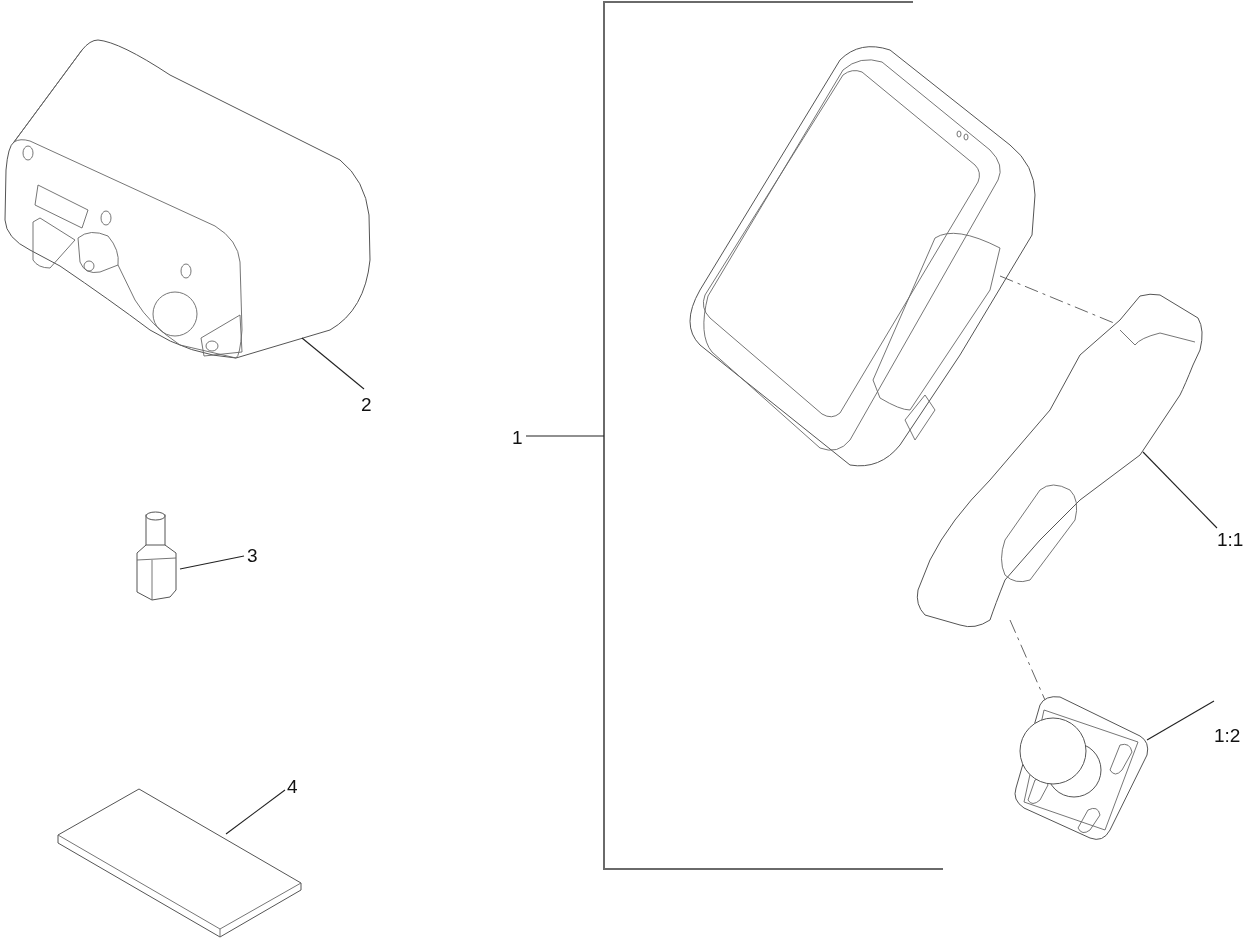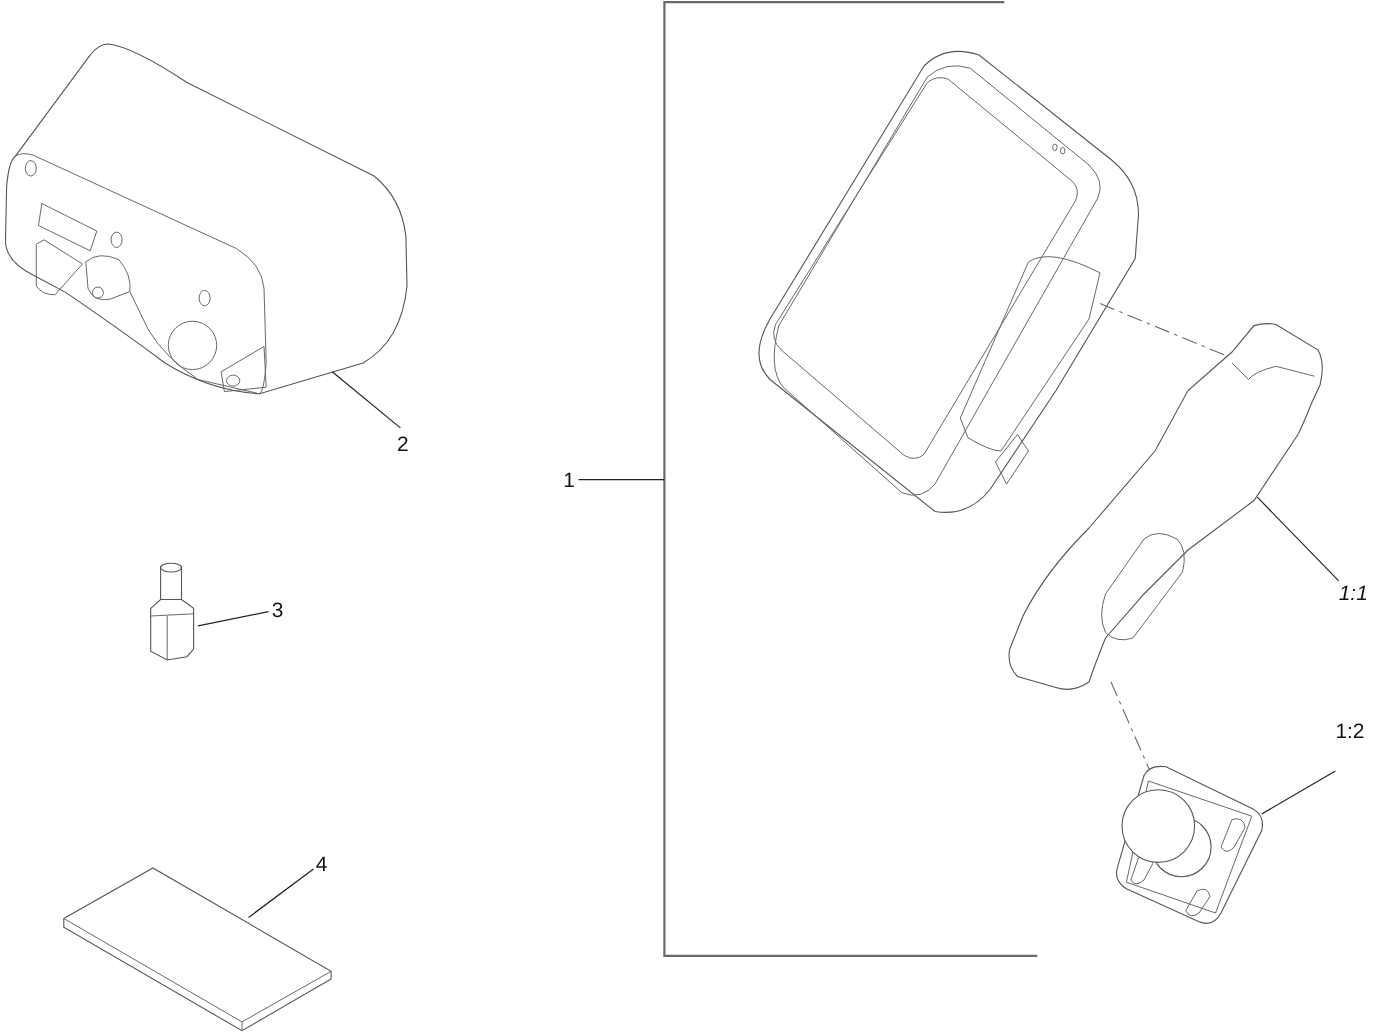--- a/index.html
+++ b/index.html
@@ -86,15 +86,15 @@
     <ellipse class="part" cx="1074" cy="770" rx="27" ry="27"></ellipse>
     <circle class="part" cx="1053" cy="751" r="33"></circle>
     <line class="lead" x1="1147" y1="740" x2="1214" y2="701"></line>
   </g>
 </svg>
 
 <span class="callout" style="left:361px; top:395px;">2</span>
 <span class="callout" style="left:247px; top:546px;">3</span>
 <span class="callout" style="left:287px; top:777px;">4</span>
 <span class="callout" style="left:512px; top:428px;">1</span>
-<span class="callout" style="left:1217px; top:530px;font-style:italic;">1:1</span>
-<span class="callout" style="left:1214px; top:656px;text-align:right;">1:2</span>
+<span class="callout" style="left:1217px; top:530px;">1:1</span>
+<span class="callout" style="left:1214px; top:726px;text-align:right;">1:2</span>
 </div>
 
 </body></html>

